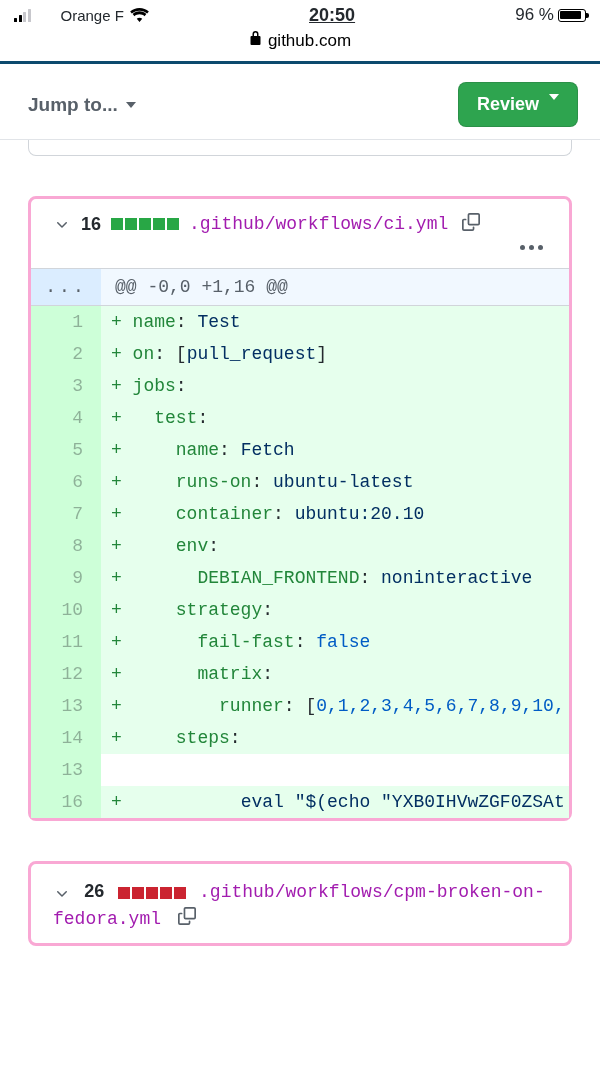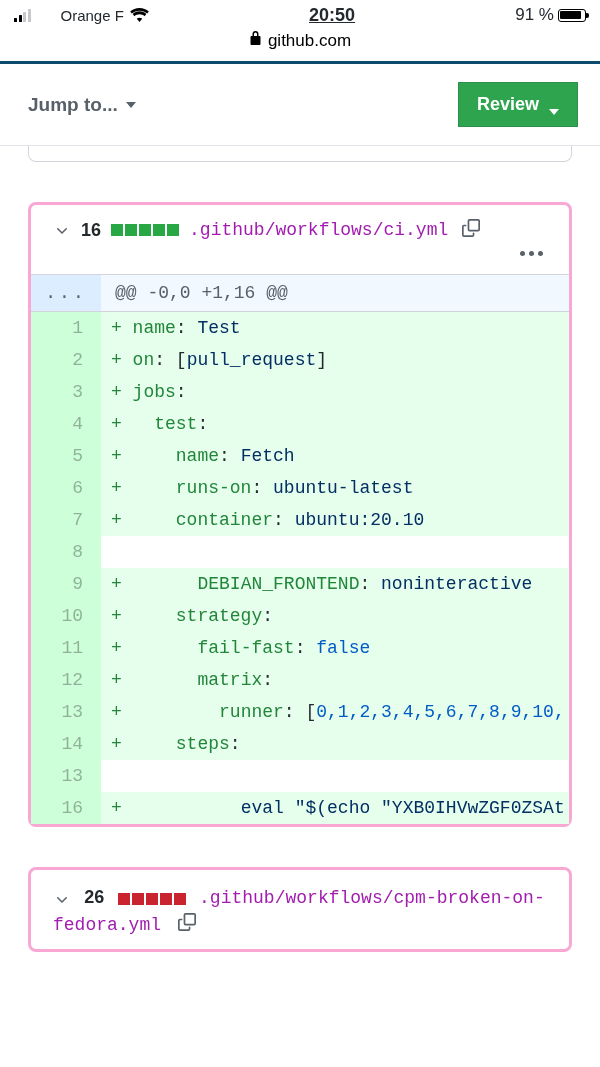--- a/index.html
+++ b/index.html
@@ -47,34 +47,34 @@
   
   .url-bar {
     display: flex; justify-content: center; align-items: center; gap: 6px;
     padding: 4px 0 10px; font-size: 17px; color: #000;
     border-bottom: 3px solid #0c4a6e;
   }
 
   
   .sub-header {
     display: flex; justify-content: space-between; align-items: center;
-    padding: 18px 22px 18px 28px; border-bottom: 1px solid #e1e4e8;
+    padding: 18px 22px 12px 28px; border-bottom: 1px solid #e1e4e8;
   }
   .jump-to {
     font-size: 19px; font-weight: 600; color: #586069;
     display: flex; align-items: center; gap: 8px;
   }
   .caret-down {
     width: 0; height: 0; border-left: 5px solid transparent;
     border-right: 5px solid transparent; border-top: 6px solid #586069;
   }
   .review-btn {
     background: #2ea44f; color: #fff; border: 1px solid rgba(27,31,35,0.15);
-    border-radius: 0; padding: 11px 18px; font-size: 18px; font-weight: 600;
-    display: flex; align-items: flex-end; gap: 10px;
+    border-radius: 8px; padding: 11px 18px; font-size: 18px; font-weight: 600;
+    display: flex; align-items: flex-start; gap: 10px;
   }
   .review-btn .caret { border-top-color: #fff; }
 
   .content { padding: 0 28px; }
   .file-stub {
     border: 1px solid #d1d5da; border-top: none; border-radius: 0 0 8px 8px;
     height: 16px; margin-bottom: 40px; background: #f6f8fa00;
   }
 
   
@@ -148,21 +148,21 @@
     <span class="carrier">Orange F</span>
     <span class="wifi-icon">
       <svg width="19" height="14" viewBox="0 0 24 18">
           <path fill="#000" d="M12 18l-3.5-4.3c1-0.8 2.2-1.3 3.5-1.3s2.5 0.5 3.5 1.3L12 18zM5.5 10.5l-2.3-2.8C5.6 5.5 8.6 4.2 12 4.2s6.4 1.3 8.8 3.5l-2.3 2.8C16.7 8.9 14.4 8 12 8s-4.7 0.9-6.5 2.5zM0 4.5C3.2 1.7 7.4 0 12 0s8.8 1.7 12 4.5l-2.1 2.6C19.3 4.8 15.8 3.4 12 3.4S4.7 4.8 2.1 7.1L0 4.5z"></path>
         </svg>
     </span>
   </div>
   <div class="time">20:50</div>
   <div class="status-right">
     <div class="battery-wrap">
-      <span>91 %</span>
+      <span>96 %</span>
       <div class="battery">
           <div class="battery-fill"></div>
         </div>
     </div>
   </div>
 </div>
 
 <div class="url-bar">
   <span>
     <svg width="13" height="16" viewBox="0 0 12 16">
@@ -248,20 +248,21 @@
         <div class="diff-line">
           <div class="ln-cell">6</div>
           <div class="code-cell"><span class="plus">+     </span><span class="k">runs-on</span><span class="punct">: </span><span class="v">ubuntu-latest</span></div>
         </div>
         <div class="diff-line">
           <div class="ln-cell">7</div>
           <div class="code-cell"><span class="plus">+     </span><span class="k">container</span><span class="punct">: </span><span class="v">ubuntu:20.10</span></div>
         </div>
         <div class="diff-line">
           <div class="ln-cell">8</div>
+          <div class="code-cell"><span class="plus">+     </span><span class="k">env</span><span class="punct">:</span></div>
         </div>
         <div class="diff-line">
           <div class="ln-cell">9</div>
           <div class="code-cell"><span class="plus">+       </span><span class="k">DEBIAN_FRONTEND</span><span class="punct">: </span><span class="v">noninteractive</span></div>
         </div>
         <div class="diff-line">
           <div class="ln-cell">10</div>
           <div class="code-cell"><span class="plus">+     </span><span class="k">strategy</span><span class="punct">:</span></div>
         </div>
         <div class="diff-line">

